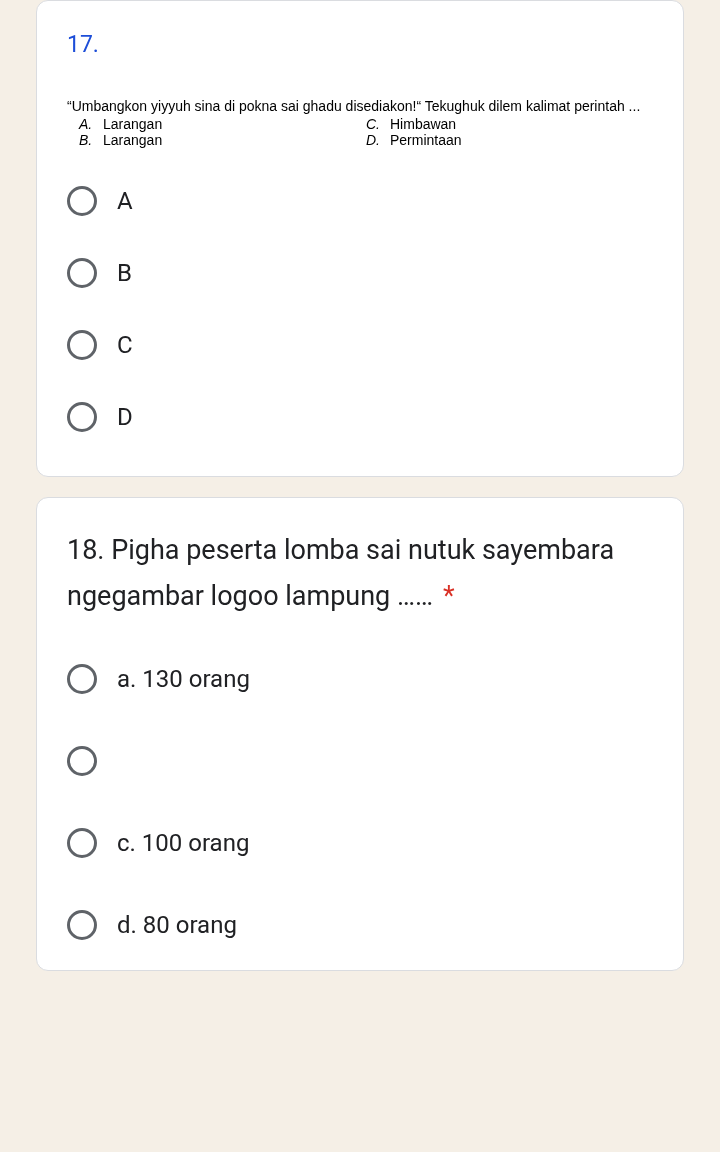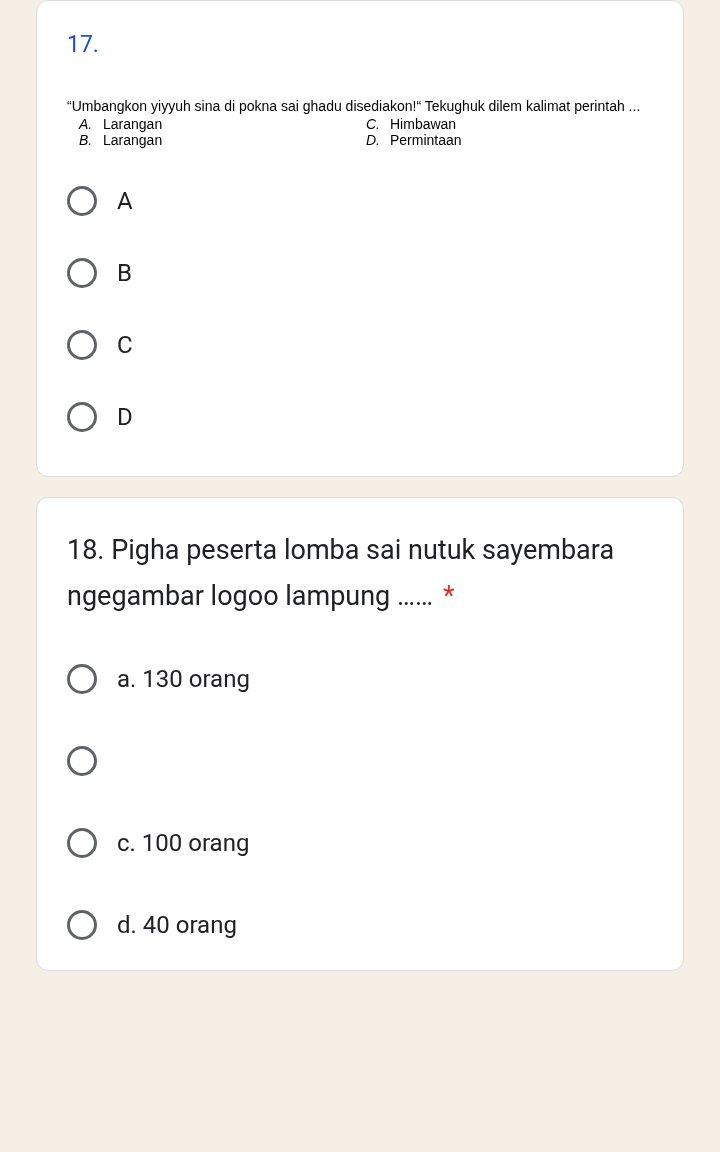--- a/index.html
+++ b/index.html
@@ -158,16 +158,16 @@
     </div>
     <div class="option-row">
       <span class="radio-circle"></span>
     </div>
     <div class="option-row">
       <span class="radio-circle"></span>
       <span class="option-label">c. 100 orang</span>
     </div>
     <div class="option-row">
       <span class="radio-circle"></span>
-      <span class="option-label">d. 40 orang</span>
+      <span class="option-label">d. 80 orang</span>
     </div>
   </div>
 </div>
 
 </body></html>

